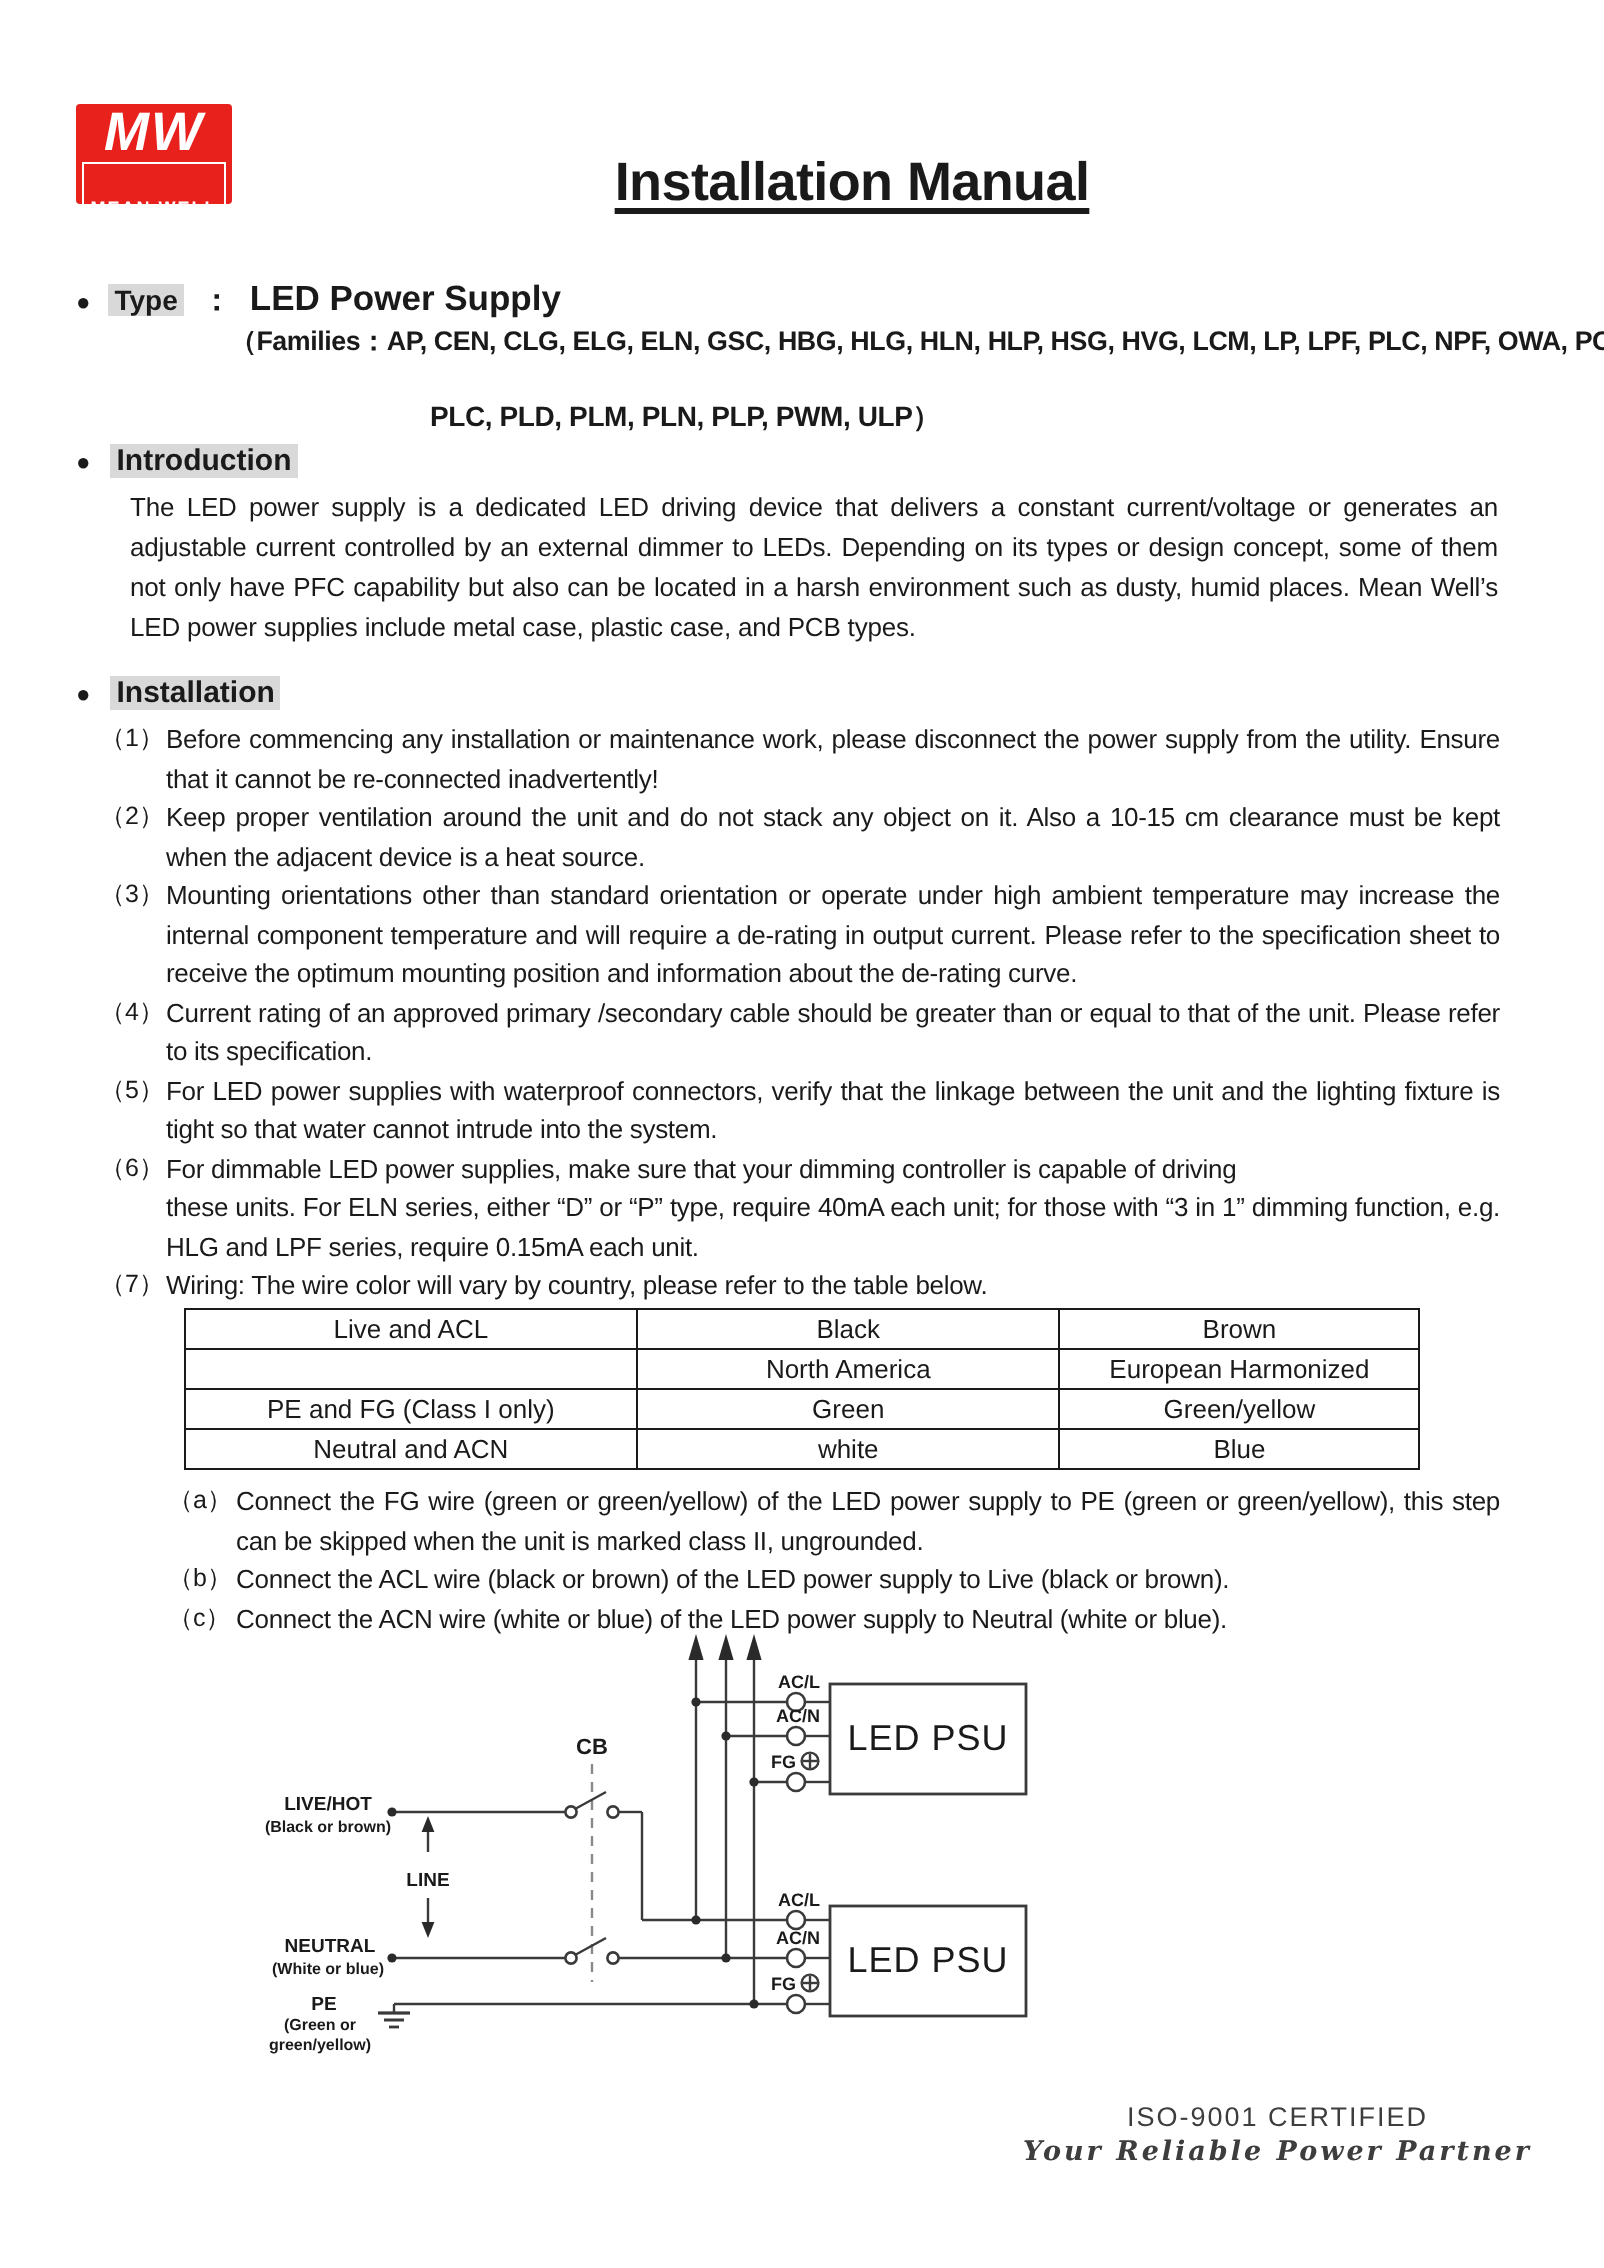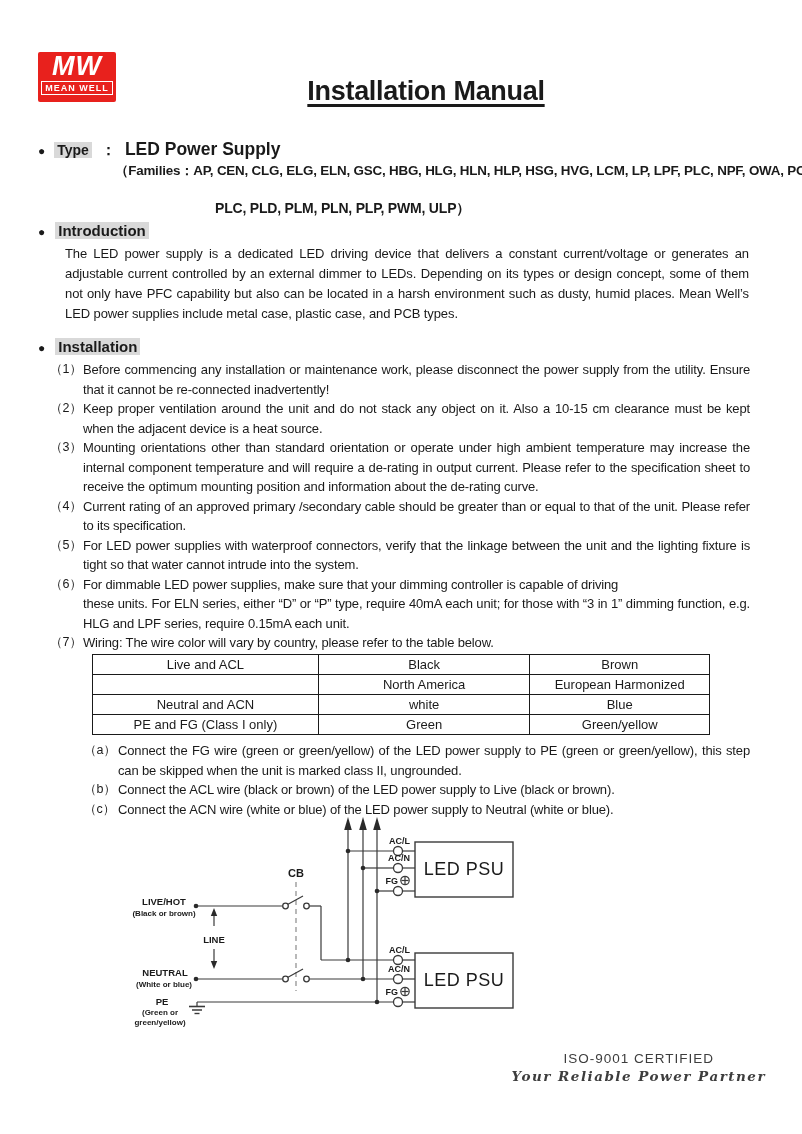--- a/index.html
+++ b/index.html
@@ -5,21 +5,21 @@
   html,body{margin:0;padding:0;background:#fff;}
   .page{position:relative;width:802px;height:1134px;background:#fff;color:#1a1a1a;
         font-family:"Liberation Sans","DejaVu Sans",sans-serif;overflow:hidden;}
 
   
   .logo{position:absolute;left:38px;top:52px;width:78px;height:50px;border-radius:2px;
         display:flex;flex-direction:column;align-items:center;justify-content:flex-start;}
   .logo-mw{color:#fff;font-weight:700;font-style:italic;font-size:27px;line-height:27px;
            letter-spacing:1px;margin-top:1px;}
   .logo-name{color:#fff;font-weight:700;font-size:9px;letter-spacing:1px;border:1.5px solid #fff;
-             padding:0 3px;line-height:12px;margin-top:1px;white-space:nowrap;}
+             padding:16px 3px;line-height:12px;margin-top:1px;white-space:nowrap;}
 
   
   .title-wrap{position:absolute;left:0;right:0;top:76px;text-align:center;transform:translateX(25px);}
   .title{font-size:27px;font-weight:700;text-decoration:underline;
          text-decoration-thickness:2.5px;text-underline-offset:4px;letter-spacing:-0.3px;}
 
   .hl{background:#d9d9d9;padding:0 3px;}
   .bullet{font-size:12px;line-height:18px;}
 
   
@@ -142,28 +142,28 @@
       <td>Live and ACL</td>
       <td>Black</td>
       <td>Brown</td>
     </tr>
     <tr>
       <td></td>
       <td>North America</td>
       <td>European Harmonized</td>
     </tr>
     <tr>
+      <td>PE and FG (Class I only)</td>
+      <td>Green</td>
+      <td>Green/yellow</td>
+    </tr>
+    <tr>
       <td>Neutral and ACN</td>
       <td>white</td>
       <td>Blue</td>
-    </tr>
-    <tr>
-      <td>PE and FG (Class I only)</td>
-      <td>Green</td>
-      <td>Green/yellow</td>
     </tr>
   </tbody>
     </table>
 
   <div class="sub-items">
     <div class="sub-item">
       <span class="mk">（a）</span>
       <span class="tx">Connect the FG wire (green or green/yellow) of the LED power supply to PE (green or green/yellow), this step can be skipped when the unit is marked class II, ungrounded.</span>
     </div>
     <div class="sub-item">

